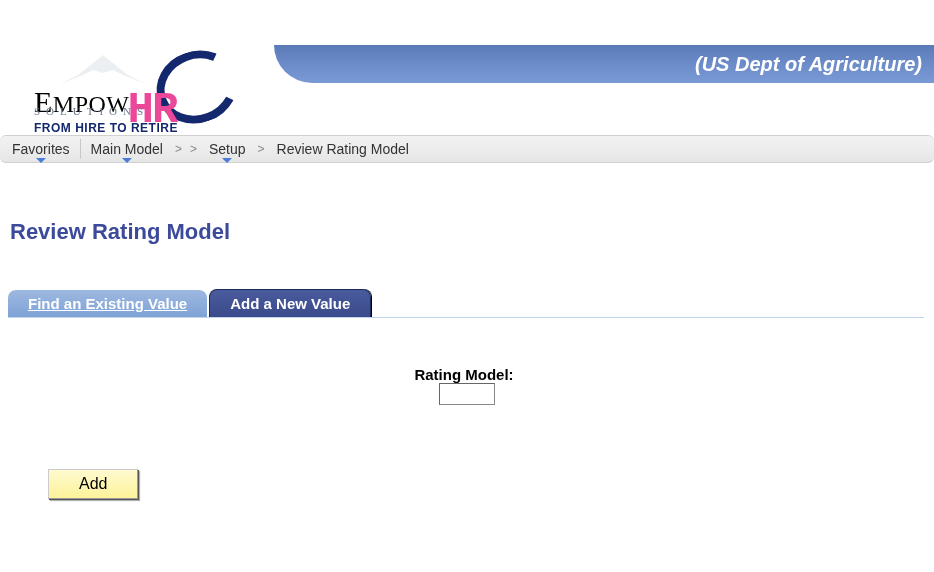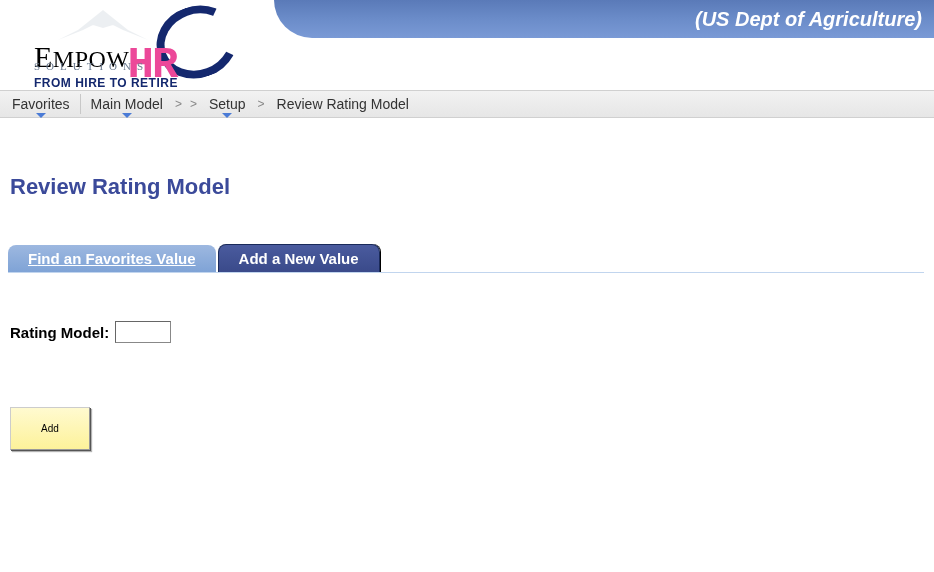--- a/index.html
+++ b/index.html
@@ -8,20 +8,21 @@
       font-size: 13px;
       background: #ffffff;
       width: 934px;
       height: 572px;
       overflow: hidden;
     }
     .header-band {
       position: relative;
       height: 90px;
       background: #ffffff;
+      margin-top: 45px;
     }
     .blue-band {
       position: absolute;
       top: 0;
       right: 0;
       height: 38px;
       width: 660px;
       background: linear-gradient(to bottom, #5a7ab8 0%, #6b8cc9 50%, #7a9ad6 100%);
       border-bottom-left-radius: 40px;
       display: flex;
@@ -107,20 +108,21 @@
     .breadcrumb-bar {
       height: 28px;
       background: linear-gradient(to bottom, #f2f2f2 0%, #e6e6e6 100%);
       border-top: 1px solid #d0d0d0;
       border-bottom: 1px solid #d0d0d0;
       display: flex;
       align-items: center;
       padding-left: 4px;
       font-size: 14px;
       color: #333333;
+      border-radius: 6px;
     }
     .bc-item {
       padding: 0 8px;
       position: relative;
       cursor: pointer;
     }
     .bc-item.has-menu::after {
       content: '';
       position: absolute;
       left: 50%;
@@ -163,42 +165,43 @@
     }
     .tab.inactive .accesskey { text-decoration: underline; }
     .tab.active {
       background: linear-gradient(to bottom, #4a5b9e 0%, #3a4a8a 100%);
       color: #ffffff;
       border: 1px solid #1a2a5a;
       border-bottom: none;
       box-shadow: 1px 0 0 #000;
     }
     .form-area { margin-top: 48px; }
-    .field-row { display: flex; align-items: center; margin-bottom: 12px; }
+    .field-row { display: flex; align-items: center; margin-bottom: 12px; flex-direction: column; }
     .field-label { font-weight: bold; font-size: 15px; margin-right: 6px; }
     .field-input {
       border: 1px solid #888;
       border-top-color: #666;
       border-left-color: #666;
       height: 22px;
       width: 56px;
       padding: 2px 4px;
       font-size: 13px;
     }
     .button-row { margin-top: 64px; }
     .add-button {
       background: linear-gradient(to bottom, #fffad0 0%, #fdf29a 100%);
       border: 1px solid #999;
       border-top-color: #ccc;
       border-left-color: #ccc;
       box-shadow: 1px 1px 0 #555, 2px 2px 1px rgba(0,0,0,0.3);
-      padding: 15px 30px;
-      font-size: 10px;
+      padding: 5px 30px;
+      font-size: 16px;
       font-family: Arial, sans-serif;
       cursor: pointer;
+      margin-left: 38px;
     }
     .bottom-links {
       margin-top: 100px;
       font-size: 15px;
     }
     .bottom-links a {
       color: #3b4a9a;
       cursor: pointer;
     }
     .bottom-links a.link-underline { text-decoration: underline; }
@@ -234,21 +237,21 @@
   <span class="bc-item has-menu">Setup</span>
   <span class="bc-sep">&gt;</span>
   <span class="bc-item">Review Rating Model</span>
 </div>
 
 <div class="content">
   <h1 class="page-title">Review Rating Model</h1>
 
   <div class="tab-row">
     <div class="tab inactive">
-      <span class="accesskey">F</span><span>ind an Favorites Value</span>
+      <span class="accesskey">F</span><span>ind an Existing Value</span>
     </div>
     <div class="tab active">Add a New Value</div>
   </div>
 
   <div class="form-area">
     <div class="field-row">
       <label class="field-label">Rating Model:</label>
       <input type="text" class="field-input" value="" style="">
     </div>
   </div>

